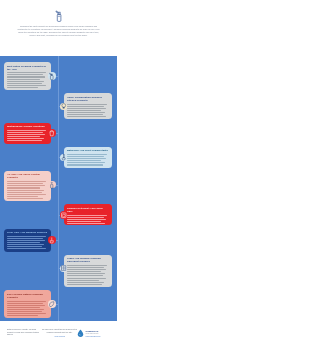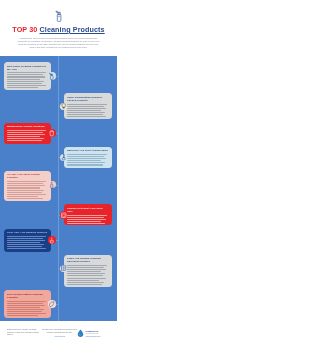--- a/index.html
+++ b/index.html
@@ -116,24 +116,20 @@
 <div class="page">
 
   <div class="header">
     <div class="hdr-icon">
       <svg width="10" height="12" viewBox="0 0 10 12">
         <rect x="3.3" y="4.2" width="3.6" height="7.2" rx="1" fill="none" stroke="#3a5a96" stroke-width="0.7"></rect>
         <rect x="4.1" y="2.2" width="2" height="2.1" fill="none" stroke="#3a5a96" stroke-width="0.7"></rect>
         <path d="M4.1 2.2 L2.1 0.9 L2.1 2.0 L4.1 3.1" fill="none" stroke="#3a5a96" stroke-width="0.7"></path>
         <line x1="3.9" y1="6.3" x2="6.3" y2="6.3" stroke="#3a5a96" stroke-width="0.55"></line>
       </svg>
-    </div>
-    <div class="title">
-      <span>TOP 30</span>
-      <span class="u">Cleaning Products</span>
     </div>
     <div class="subtitle">Choosing the right products for household cleaning makes your home sparkling and contributes to a healthier environment. Cleaning chemical products are safe for use if you follow the directions on the label. Choosing the correct cleaning products can save time, money and effort, providing an eco-friendly result for the home.</div>
   </div>
 
   <div class="body">
     <div class="spine"></div>
     <div id="cards-host">
         <div class="card c-gray" style="left: 4px; top: 6px; width: 47px; height: 28.2px;">
           <div class="ch">Best Rated Cleaning Products of the Year</div>
           <div class="lines">

